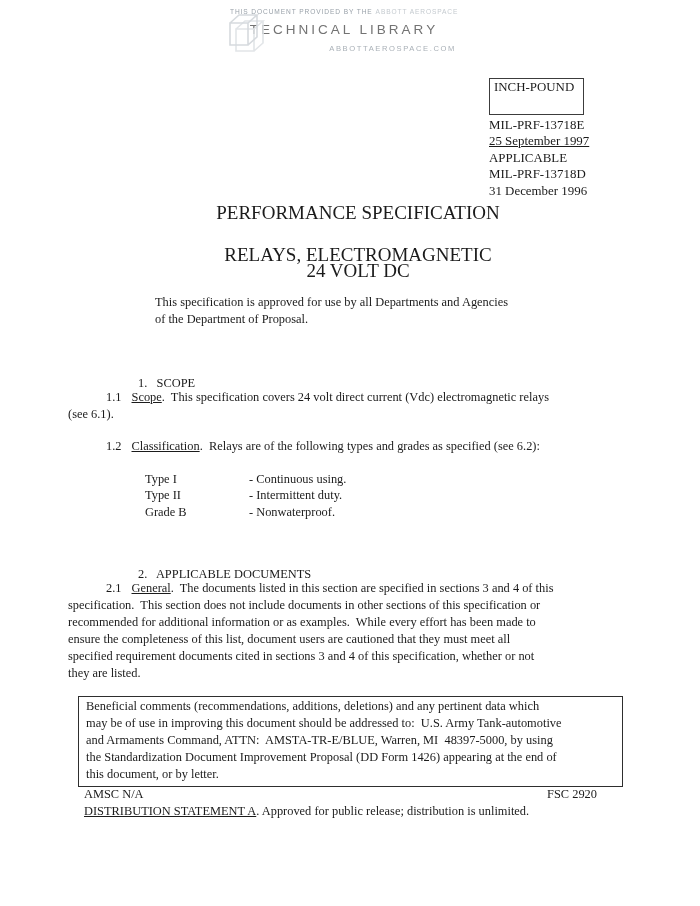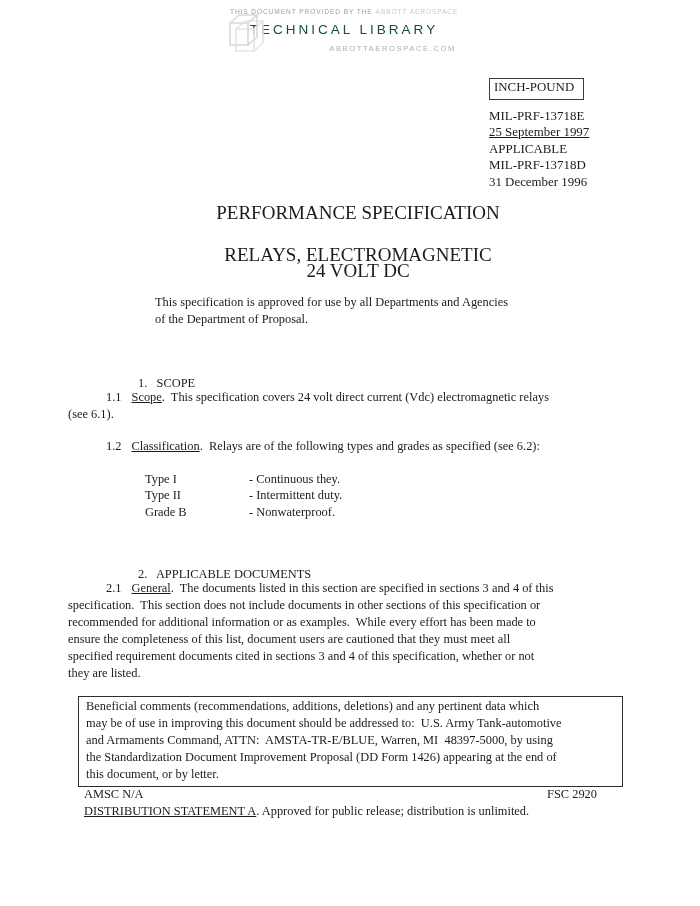--- a/index.html
+++ b/index.html
@@ -7,25 +7,25 @@
     position:relative;width:700px;height:906px;background:#ffffff;overflow:hidden;
     font-family:"Liberation Serif", serif;color:#1b1b1b;
     font-size:12.4px;line-height:17px;
   }
   
   .wm{position:absolute;top:3px;left:230px;width:228px;text-align:center;
       font-family:"Liberation Sans", sans-serif;user-select:none;}
   .wm-logo{position:absolute;left:-6px;top:4px;}
   .wm-line1{font-size:6.6px;letter-spacing:0.9px;color:#99a1a9;white-space:nowrap;}
   .wm-line1 .lt{color:#c4cacf;margin-left:3px;}
-  .wm-line2{font-size:13.5px;letter-spacing:3px;color:#14532d;margin-top:1px;white-space:nowrap;}
+  .wm-line2{font-size:13.5px;letter-spacing:3px;color:#737373;margin-top:1px;white-space:nowrap;}
   .wm-line3{font-size:7.6px;letter-spacing:1.6px;color:#a9b0b7;text-align:right;margin-top:2px;padding-right:2px;}
   
   .docid{position:absolute;left:489px;top:78px;font-size:12.9px;line-height:16.6px;}
-  .inchpound{display:inline-block;border:1.4px solid #3c3c3c;padding:0 9px 3px 4px;margin-bottom:8px;}
+  .inchpound{display:inline-block;border:1.4px solid #3c3c3c;padding:0 9px 18px 4px;margin-bottom:2px;}
   .u{text-decoration:underline;}
   
   .title{position:absolute;top:205px;left:0;width:700px;text-align:center;font-size:19px;line-height:16px;padding-left:8px;}
   .title-sub{margin-top:26px;}
   
   .approval{position:absolute;top:294px;left:155px;width:404px;margin:0;white-space:pre-line;}
   .h{position:absolute;left:122px;margin:16px;font-size:12.4px;font-weight:normal;line-height:17px;}
   .scope-h{top:359px;}
   .appdocs-h{top:550px;}
   .para{position:absolute;left:68px;width:558px;margin:0;text-indent:38px;white-space:pre-line;}
@@ -79,21 +79,21 @@
 of the Department of Proposal.</p>
 
   <h2 class="h scope-h">1.&nbsp;&nbsp; SCOPE</h2>
 
   <p class="para p11"><span class="num">1.1</span><span class="u">Scope</span><span>.&nbsp; This specification covers 24 volt direct current (Vdc) electromagnetic relays
 (see 6.1).</span></p>
 
   <p class="para p12"><span class="num">1.2</span><span class="u">Classification</span><span>.&nbsp; Relays are of the following types and grades as specified (see 6.2):</span></p>
 
   <div class="cls">
-    <div class="cls-row"><span class="cls-label">Type I</span><span>- Continuous they.</span></div>
+    <div class="cls-row"><span class="cls-label">Type I</span><span>- Continuous using.</span></div>
     <div class="cls-row"><span class="cls-label">Type II</span><span>- Intermittent duty.</span></div>
     <div class="cls-row"><span class="cls-label">Grade B</span><span>- Nonwaterproof.</span></div>
   </div>
 
   <h2 class="h appdocs-h">2.&nbsp;&nbsp; APPLICABLE DOCUMENTS</h2>
 
   <p class="para p21"><span class="num">2.1</span><span class="u">General</span><span>.&nbsp; The documents listed in this section are specified in sections 3 and 4 of this
 specification.&nbsp; This section does not include documents in other sections of this specification or
 recommended for additional information or as examples.&nbsp; While every effort has been made to
 ensure the completeness of this list, document users are cautioned that they must meet all

